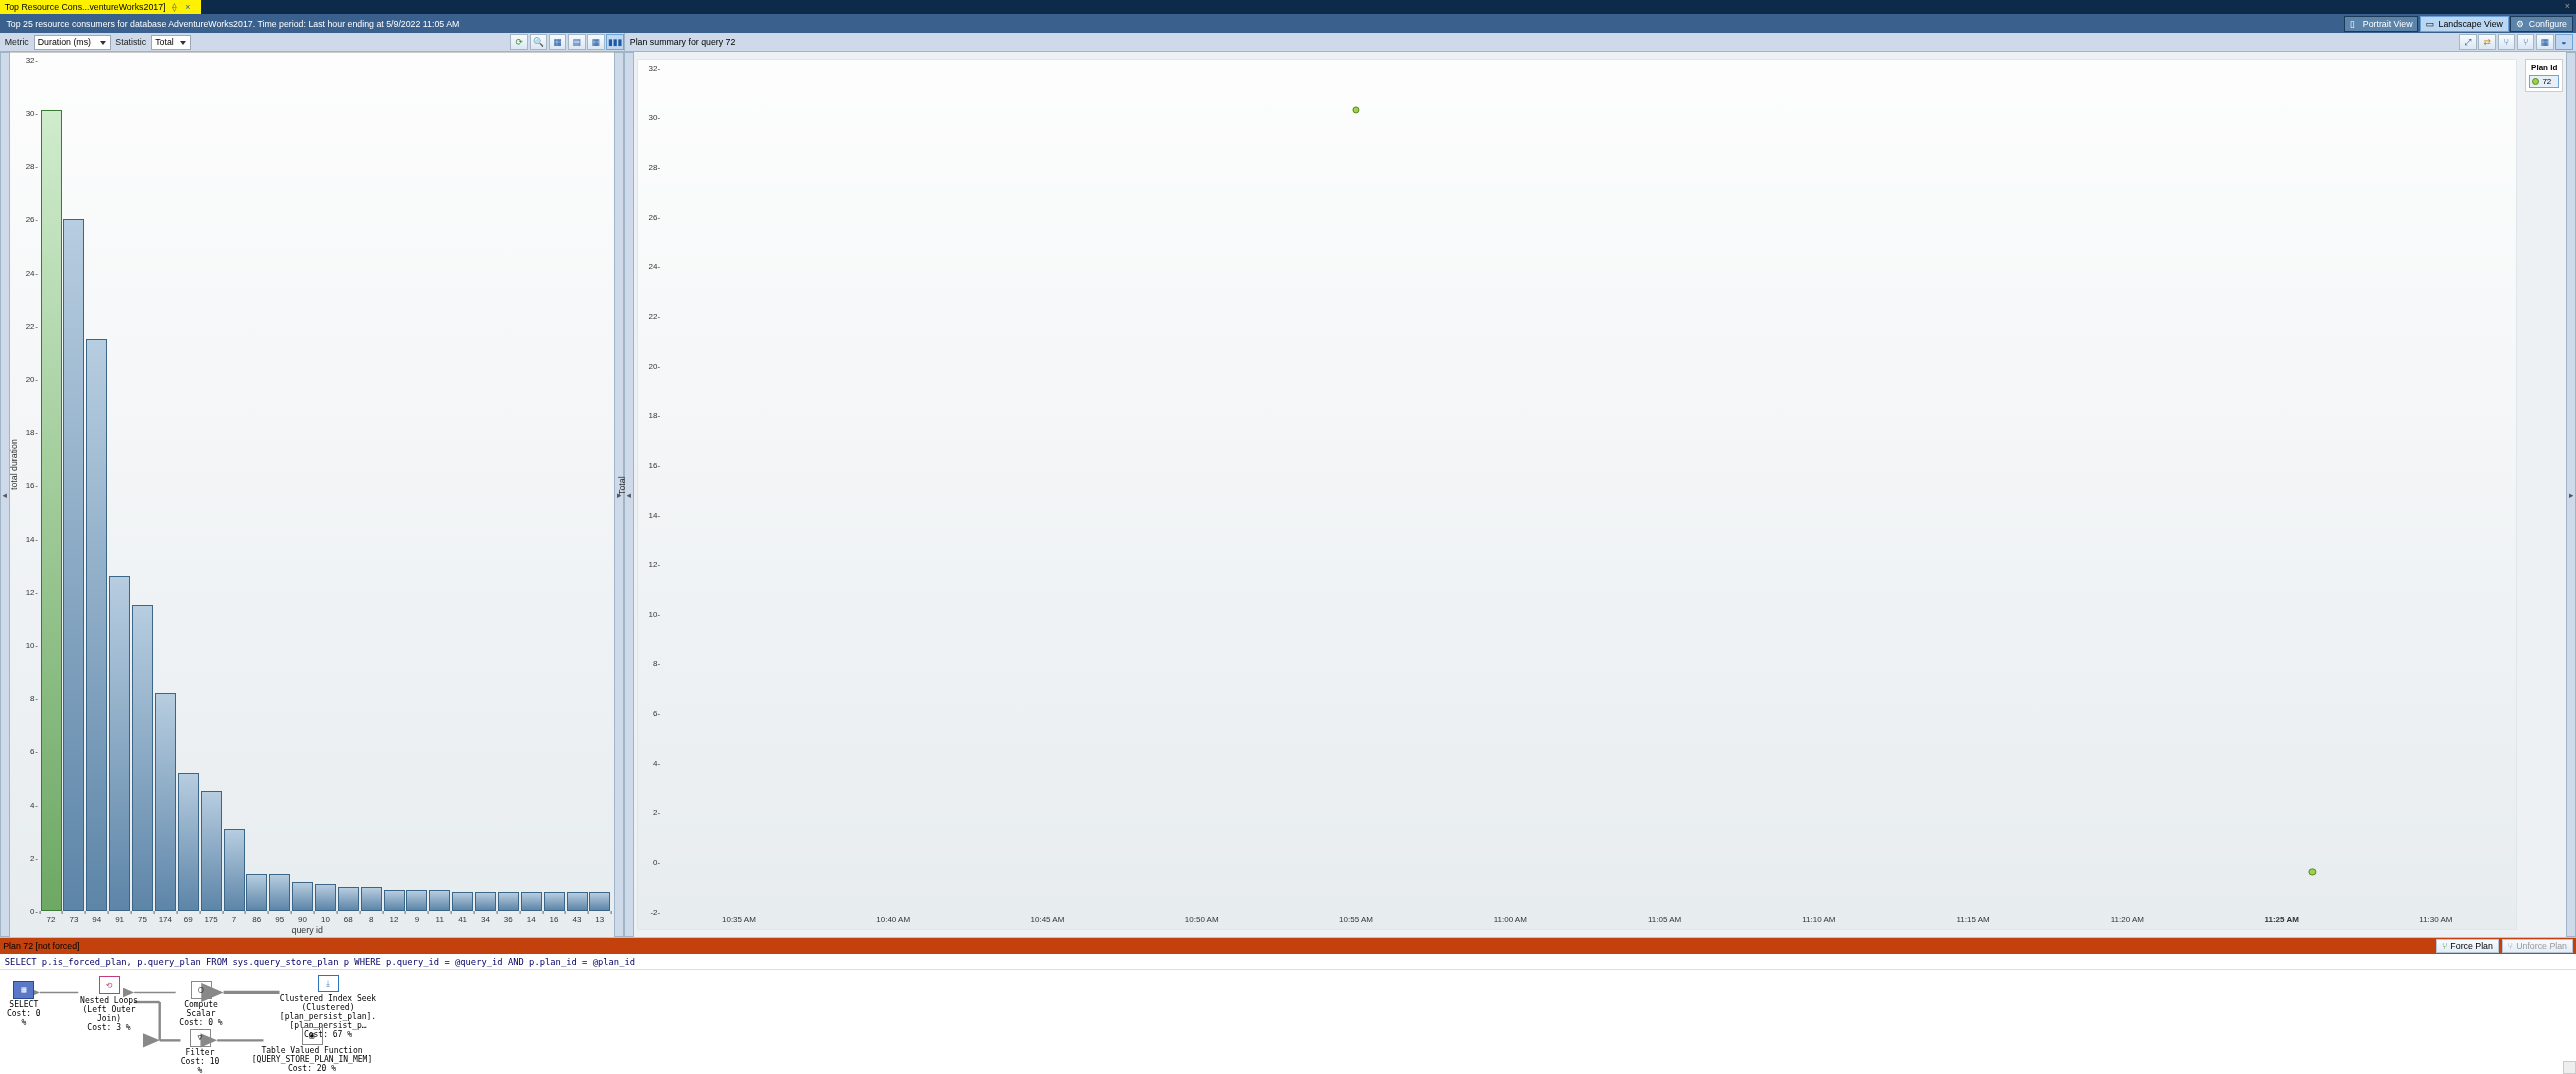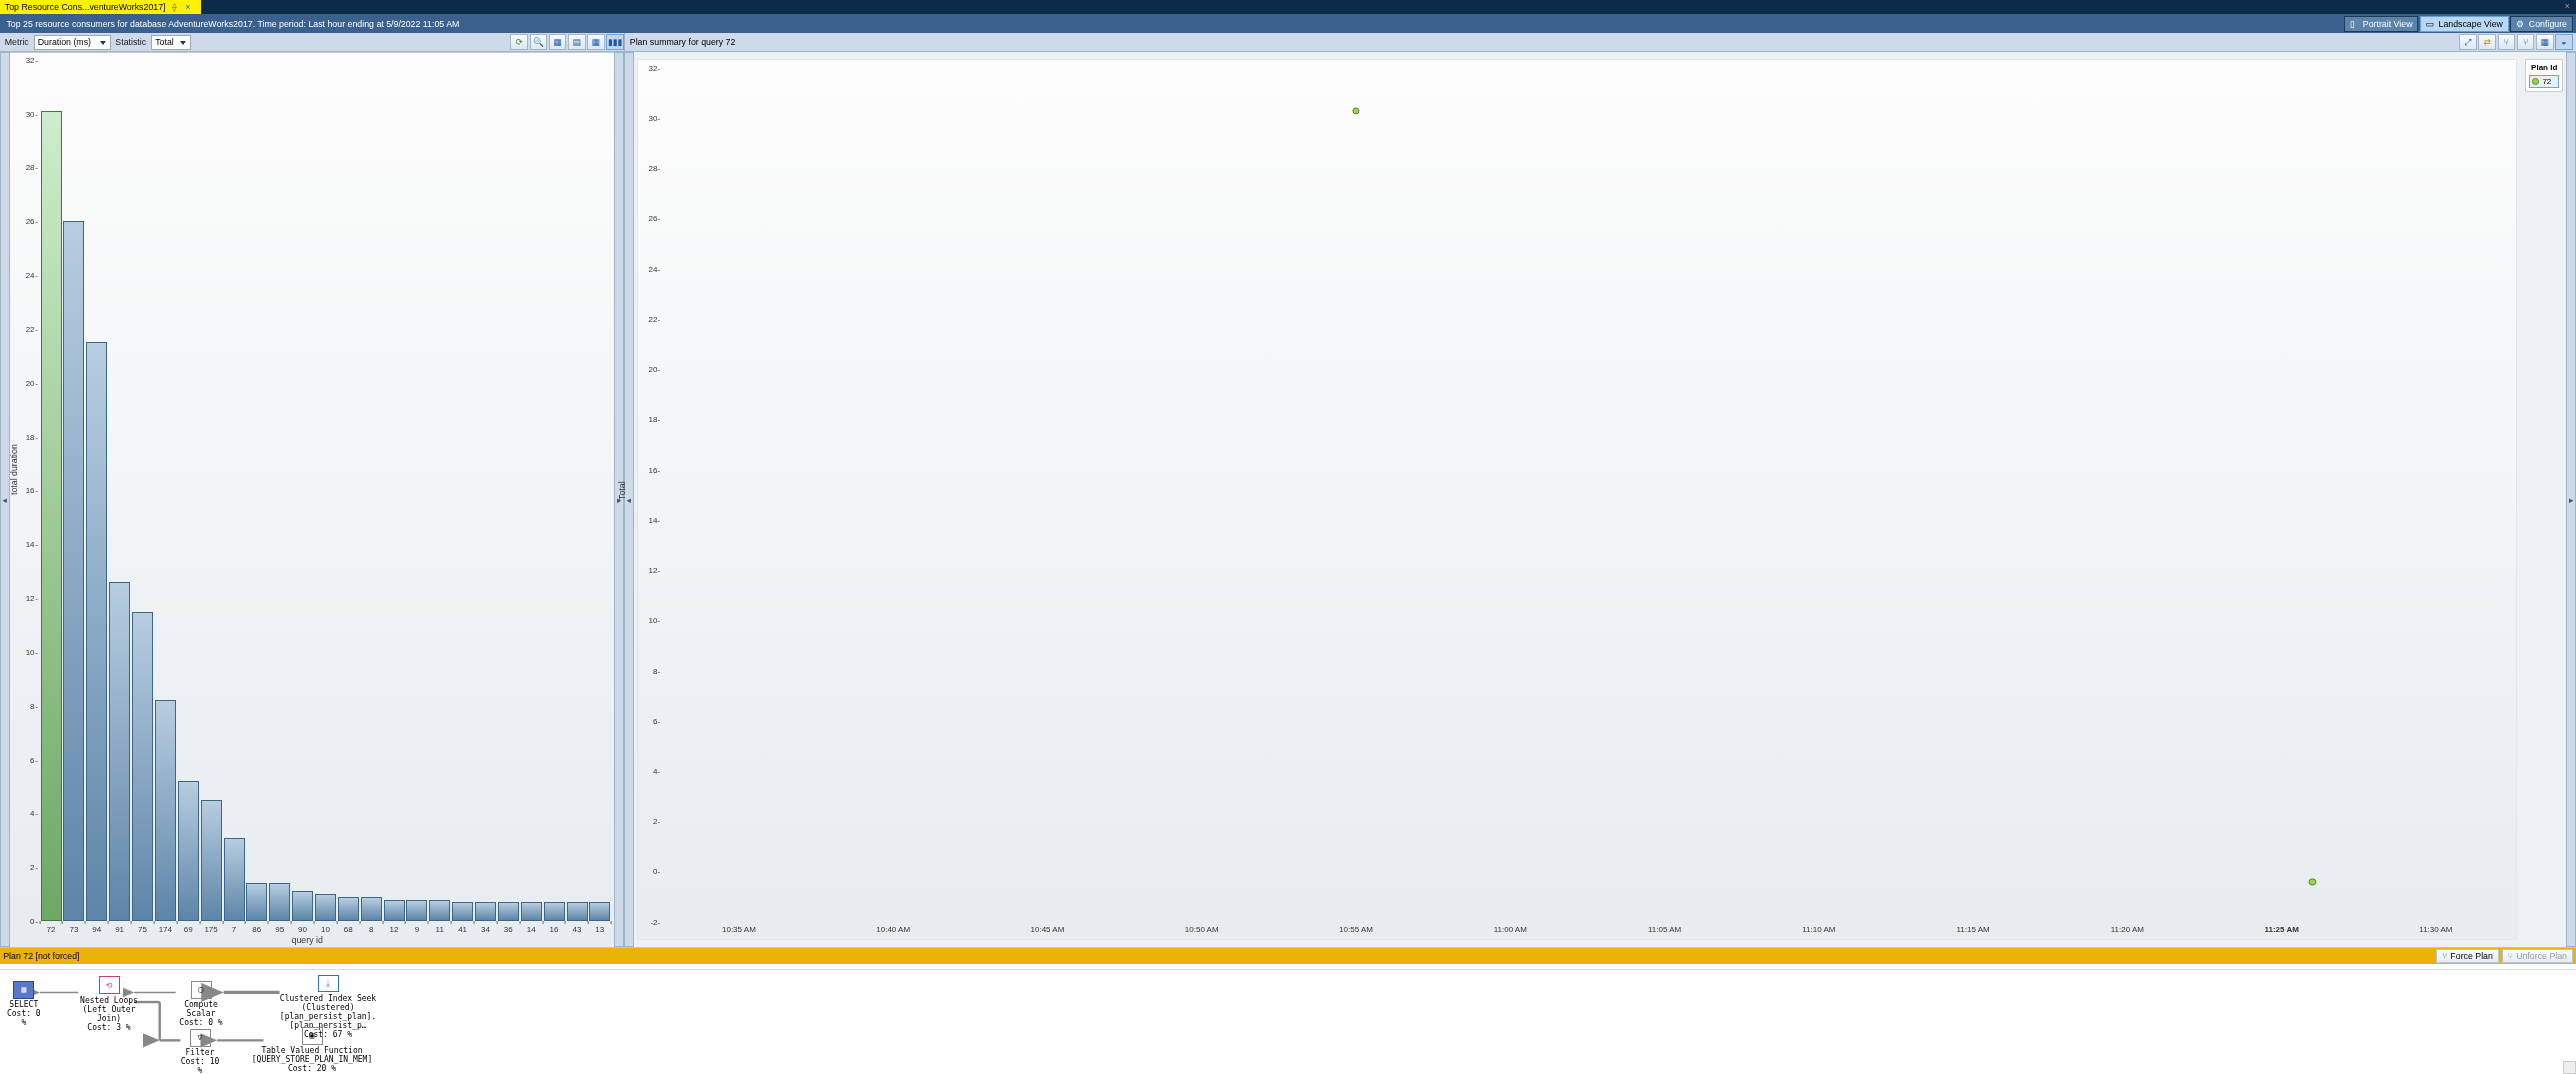--- a/index.html
+++ b/index.html
@@ -58,21 +58,21 @@
   .xs-tick { position:absolute; bottom:-12.8px; transform:translateX(-50%); font-size:8px; color:#333;}
   .ys-tick { position:absolute; right:100%; padding-right:1.6px; transform:translateY(50%); font-size:8px; color:#333;}
   .ys-tick::after{content:"-"}
   .legend-box { width:38px; background:#fff; border:0.8px solid #ccc; margin:6.4px 3.2px 0 0; align-self:flex-start; padding:3.2px; font-size:8px;}
   .legend-title { font-weight:bold; text-align:center; margin-bottom:3.2px;}
   .legend-item { display:flex; align-items:center; gap:3.2px; border:0.8px solid #6fa2d5; padding:0.8px 1.6px; background:#e5f0fb;}
   .legend-swatch { width:7.2px;height:7.2px;border-radius:50%; background:#9fcf52; border:0.8px solid #5a8a10;}
   .ylabel2 { position:absolute; left:-21px; top:50%; transform: rotate(-90deg); transform-origin:left top; color:#333;}
 
   
-  .plan-bar { height:17.6px; background:#eab308; border-top:0.8px solid #b7c7d8; display:flex; align-items:center; justify-content:space-between; padding:0 3.2px;}
+  .plan-bar { height:17.6px; background:#c2410c; border-top:0.8px solid #b7c7d8; display:flex; align-items:center; justify-content:space-between; padding:0 3.2px;}
   .plan-btn { display:flex; align-items:center; gap:3.2px; padding:0.8px 4.8px; border:0.8px solid #b8c6d4; background:linear-gradient(#f7fbff,#e4edf6); cursor:pointer; height:14.4px;}
   .plan-btn.disabled { color:#999;}
 
   
   .plan-sql { background:#fff; padding:2.4px 4.8px; font-family: Consolas, monospace; font-size:8.8px; color:#006; border-bottom:0.8px solid #ddd;}
   .plan-diagram { flex:0 0 104px; background:#fff; position:relative; overflow:hidden;}
   .op { position:absolute; text-align:center; font-family: Consolas, monospace; font-size:8px; color:#000;}
   .op .op-ico { width:21px;height:17.6px; margin:0 auto 1.6px; border:0.8px solid; display:flex;align-items:center;justify-content:center;}
   .op.selnode .op-ico { background:#5a78c8; border-color:#2a4898; color:#fff;}
   svg.arrows{position:absolute; inset:0; width:100%; height:100%;}
@@ -341,20 +341,21 @@
       <span>Force Plan</span>
     </div>
     <div class="plan-btn disabled">
       <span>⑂</span>
       <span>Unforce Plan</span>
     </div>
   </div>
 </div>
 
 <div class="plan-sql">
+  <div>SELECT p.is_forced_plan, p.query_plan FROM sys.query_store_plan p WHERE p.query_id = @query_id AND p.plan_id = @plan_id</div>
 </div>
 
 <div class="plan-diagram">
   <svg class="arrows" viewBox="0 0 3226 130" width="2576" height="104">
     <defs>
       <marker id="ah" markerWidth="8" markerHeight="8" refX="7" refY="3" orient="auto">
         <path d="M0,0 L7,3 L0,6 Z" fill="#888"></path>
       </marker>
     </defs>
     <line x1="50" y1="28" x2="98" y2="28" stroke="#888" stroke-width="2" marker-start="url(#ah)"></line>

